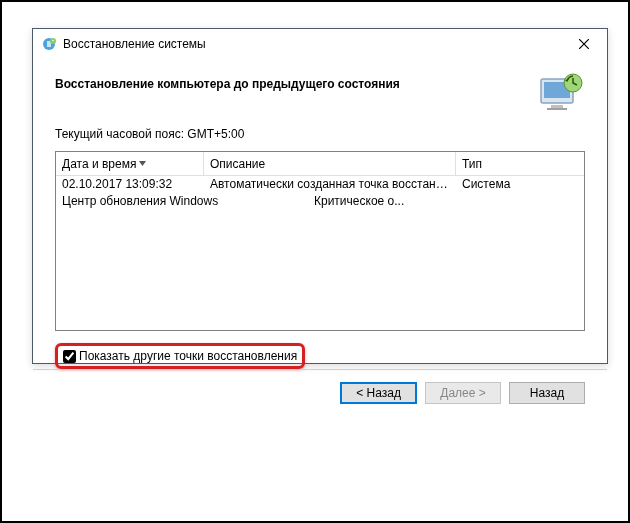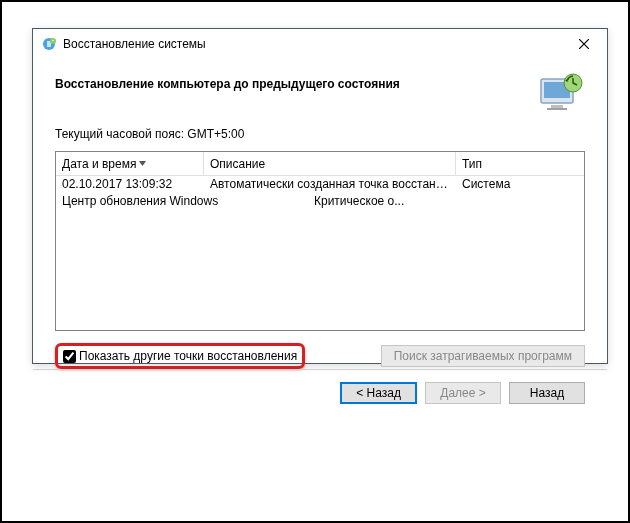--- a/index.html
+++ b/index.html
@@ -109,21 +109,20 @@
           </div>
         </div>
       </div>
 
       <div class="lower-row">
         <div class="checkbox-wrap">
           <input type="checkbox" checked="" id="cb1" style="">
           <label for="cb1">Показать другие точки восстановления</label>
         </div>
         <div class="spacer"></div>
-        <button class="btn" disabled="">Поиск затрагиваемых программ</button>
       </div>
     </div>
 
     <div class="footer">
       <button class="btn btn-default btn-footer">&lt; Назад</button>
       <button class="btn btn-footer" disabled="">Далее &gt;</button>
       <button class="btn btn-footer">Назад</button>
     </div>
 
   </div>

